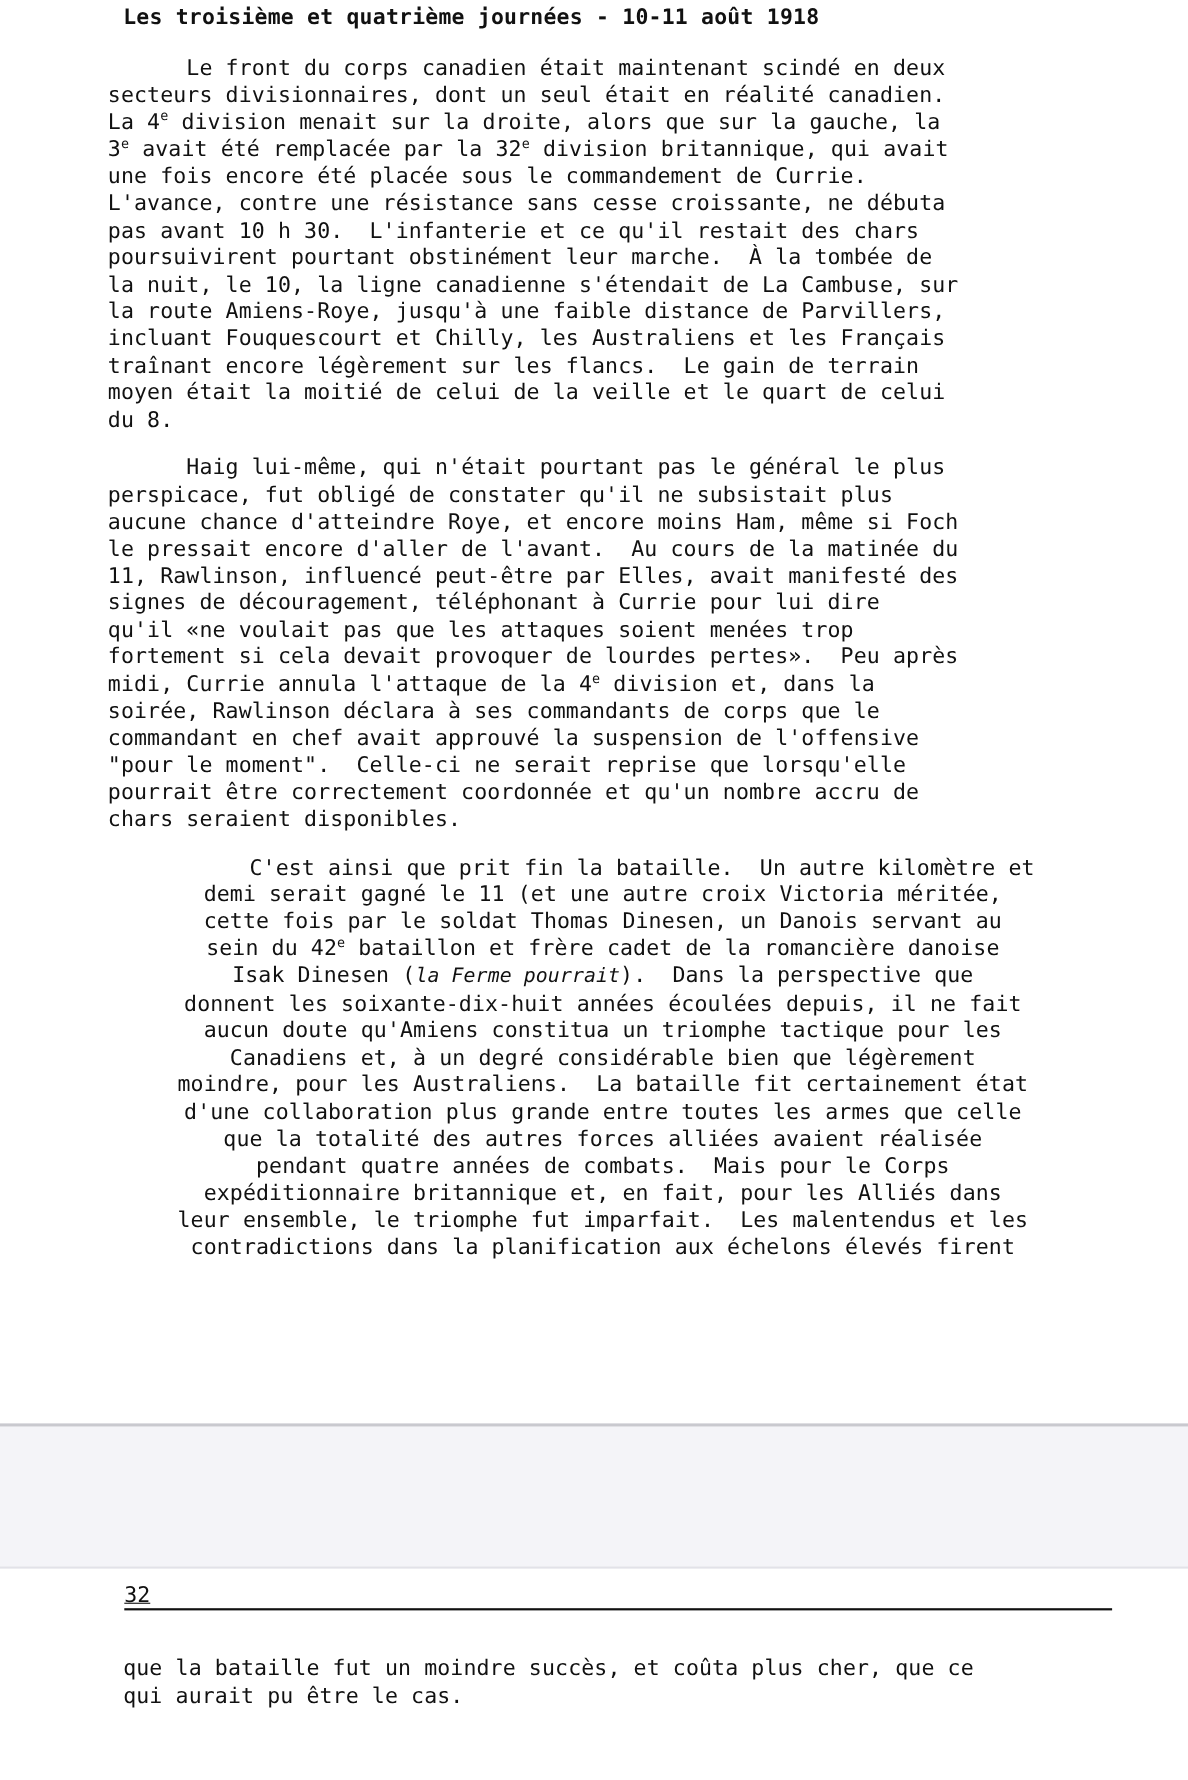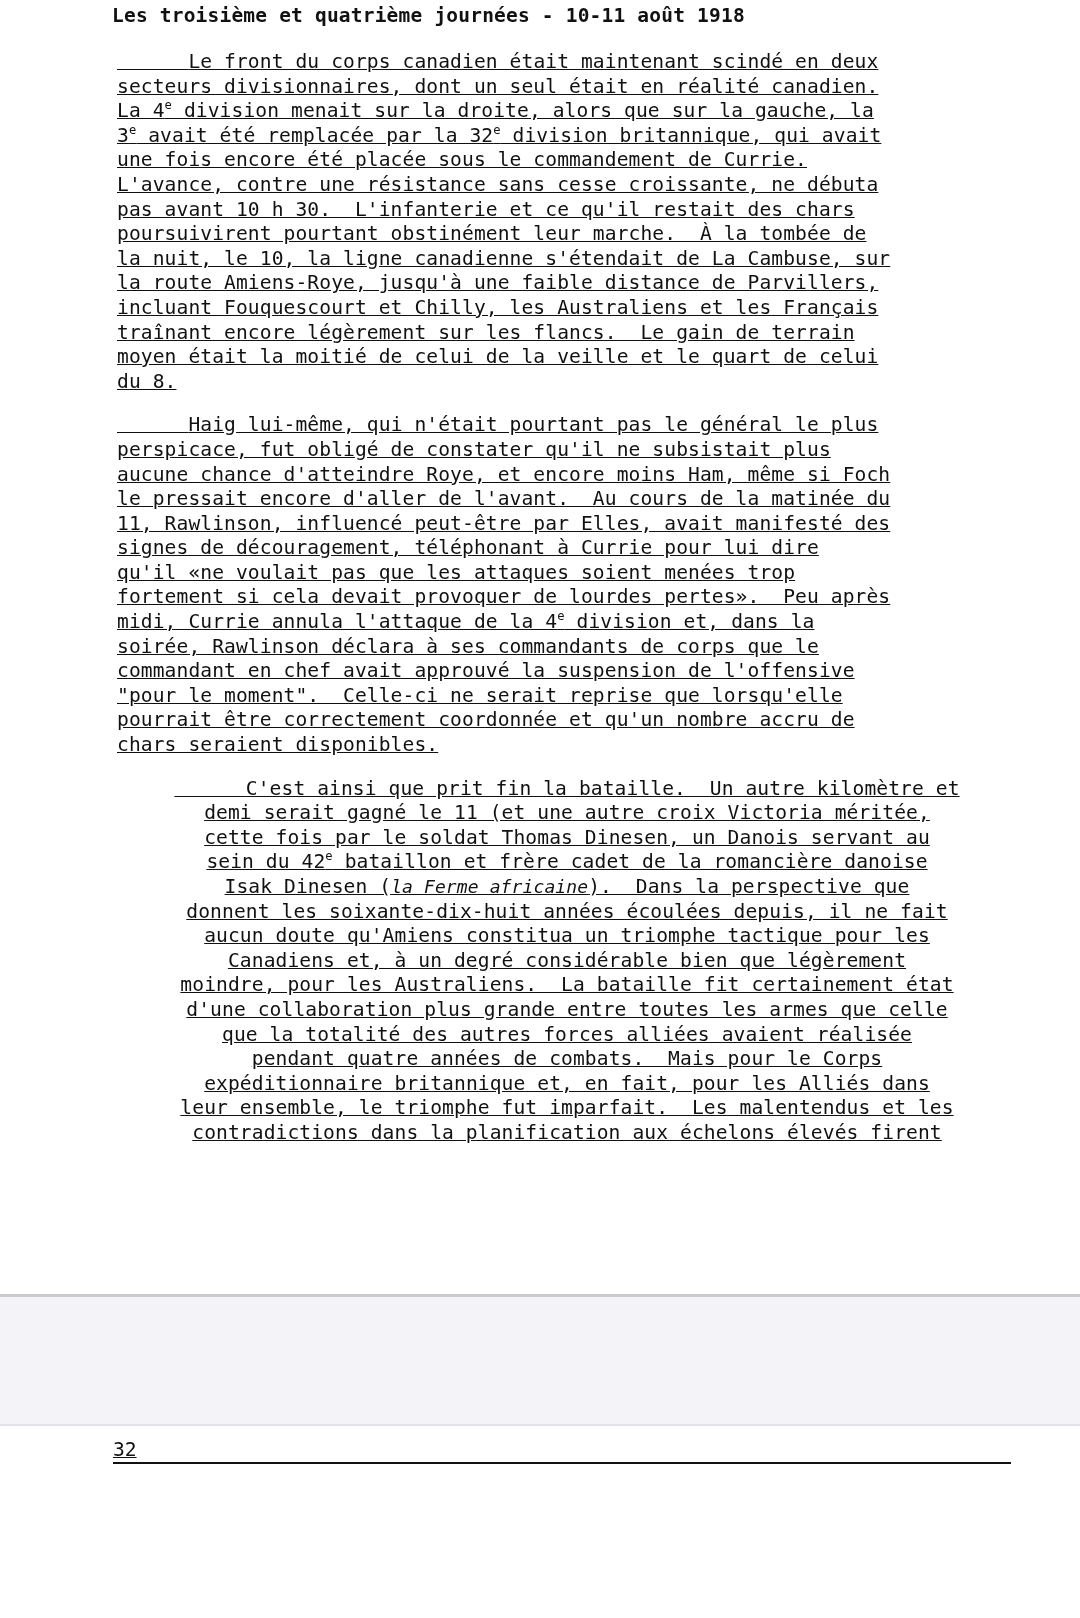--- a/index.html
+++ b/index.html
@@ -25,24 +25,23 @@
     position: absolute;
     left: 112px;
     top: 4px;
     font-size: 19.5px;
     font-weight: bold;
     letter-spacing: 0.2px;
     white-space: nowrap;
   }
   .body-block {
     position: absolute;
-    left: 117px;
+    left: 98px;
     top: 50px;
     width: 900px;
-    text-decoration: underline;
   }
   p.para {
     margin: 0 0 19px 0;
     font-size: 19.6px;
     line-height: 24.6px;
     letter-spacing: 0.1px;
     white-space: pre-wrap;
     word-spacing: 0px;
   }
   p.para:last-child { margin-bottom: 0; text-align: center; }
@@ -140,34 +139,36 @@
 midi, Currie annula l'attaque de la 4<sup>e</sup> division et, dans la
 soirée, Rawlinson déclara à ses commandants de corps que le
 commandant en chef avait approuvé la suspension de l'offensive
 "pour le moment".  Celle-ci ne serait reprise que lorsqu'elle
 pourrait être correctement coordonnée et qu'un nombre accru de
 chars seraient disponibles.</p>
     <p class="para" id="para-3">      C'est ainsi que prit fin la bataille.  Un autre kilomètre et
 demi serait gagné le 11 (et une autre croix Victoria méritée,
 cette fois par le soldat Thomas Dinesen, un Danois servant au
 sein du 42<sup>e</sup> bataillon et frère cadet de la romancière danoise
-Isak Dinesen (<span class="ital">la Ferme africaine</span>).  Dans la perspective que
+Isak Dinesen (<span class="ital">la Ferme pourrait</span>).  Dans la perspective que
 donnent les soixante-dix-huit années écoulées depuis, il ne fait
 aucun doute qu'Amiens constitua un triomphe tactique pour les
 Canadiens et, à un degré considérable bien que légèrement
 moindre, pour les Australiens.  La bataille fit certainement état
 d'une collaboration plus grande entre toutes les armes que celle
 que la totalité des autres forces alliées avaient réalisée
 pendant quatre années de combats.  Mais pour le Corps
 expéditionnaire britannique et, en fait, pour les Alliés dans
 leur ensemble, le triomphe fut imparfait.  Les malentendus et les
 contradictions dans la planification aux échelons élevés firent</p>
   </div>
 
   <div class="band-line"></div>
   <div class="band"></div>
   <div class="band-line2"></div>
 
   <div class="footnote-number">32</div>
   <div class="footnote-rule"></div>
 
+  <div class="footnote-text">que la bataille fut un moindre succès, et coûta plus cher, que ce
+qui aurait pu être le cas.</div>
 
 </div>
 
 </body></html>

